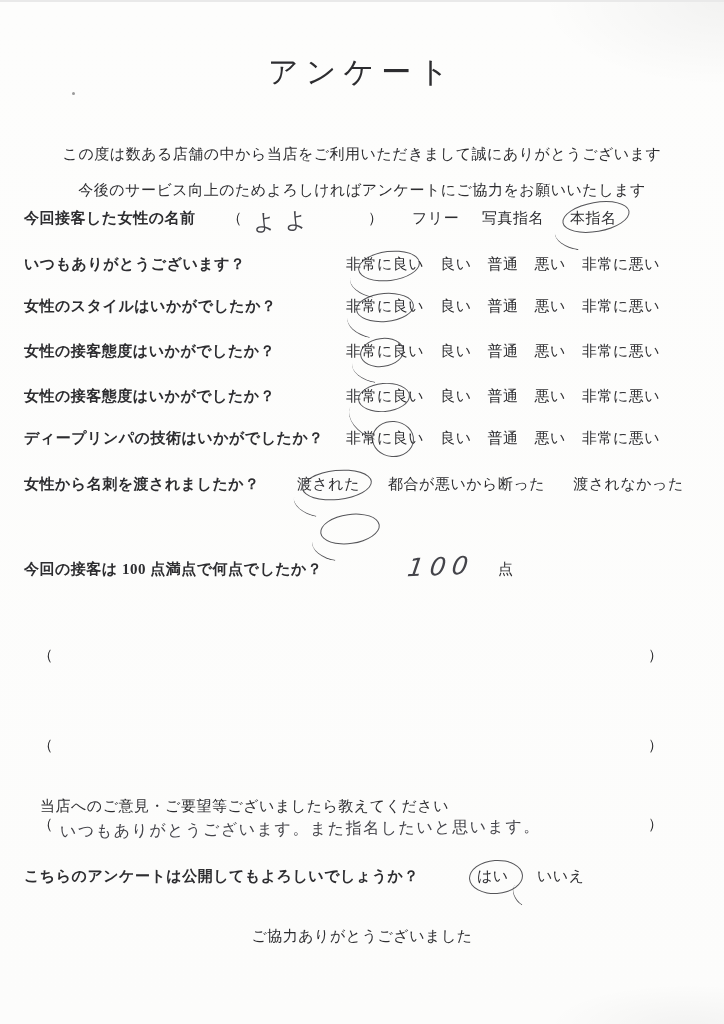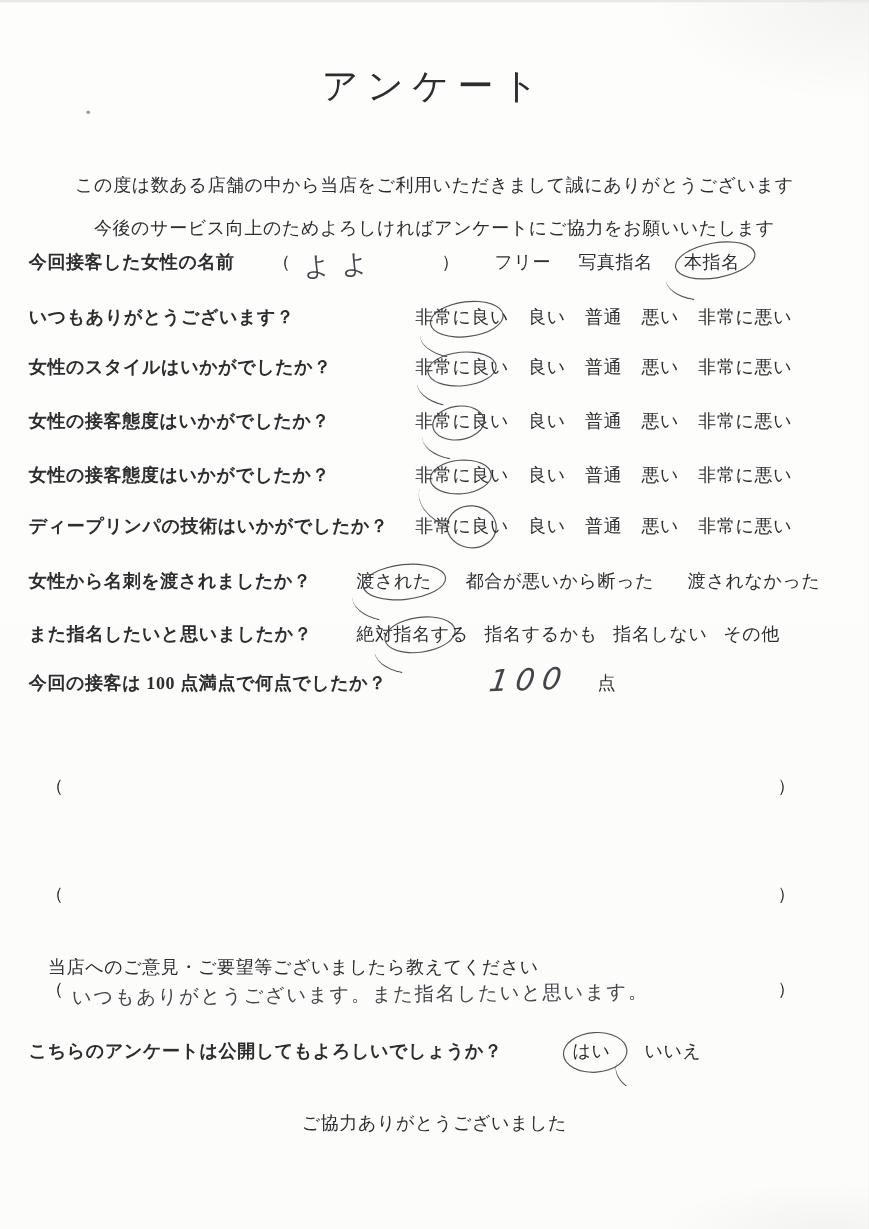--- a/index.html
+++ b/index.html
@@ -156,29 +156,20 @@
 
   <div class="row row-card">
     <span class="q">女性から名刺を渡されましたか？</span>
     <span class="opts c-opts">
       <span>渡された</span>
       <span>都合が悪いから断った</span>
       <span>渡されなかった</span>
     </span>
   </div>
 
-  <div class="row row-repeat">
-    <span class="q">また指名したいと思いましたか？</span>
-    <span class="opts p-opts">
-      <span>絶対指名する</span>
-      <span>指名するかも</span>
-      <span>指名しない</span>
-      <span>その他</span>
-    </span>
-  </div>
 
   <div class="row row-score">
     <span class="q">今回の接客は 100 点満点で何点でしたか？</span>
     <span class="abs hw hw-score">100</span>
     <span class="abs" style="left:498px">点</span>
   </div>
 
   <div class="row paren1">
     <span class="abs paren-open">（</span>
     <span class="abs hw" style="left:70px"></span>

